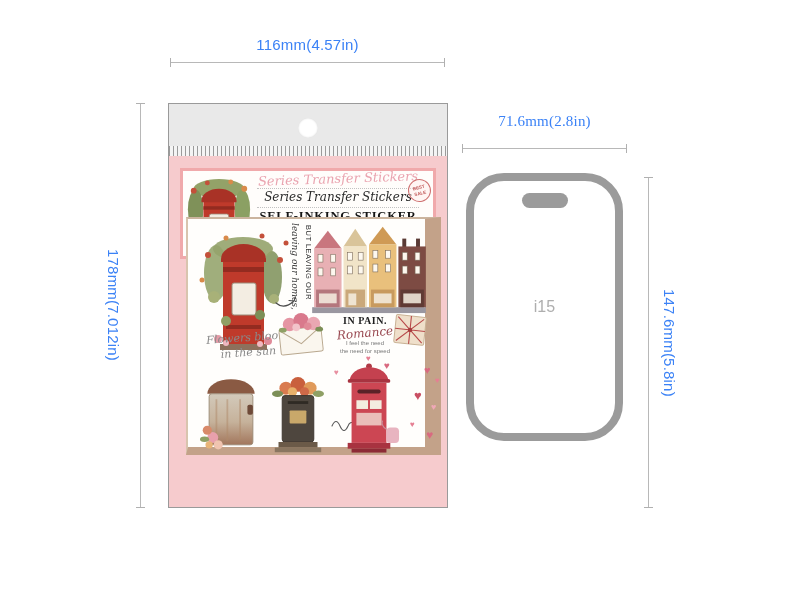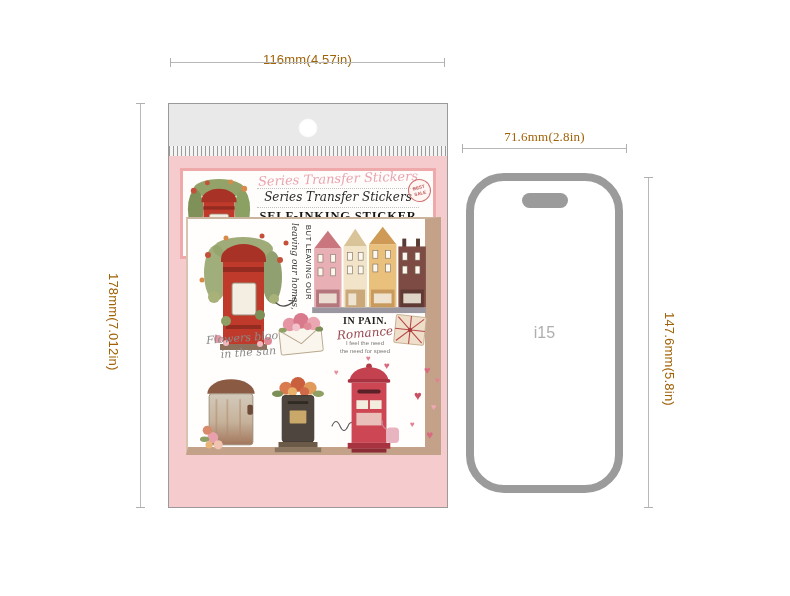--- a/index.html
+++ b/index.html
@@ -1,20 +1,20 @@
 <!DOCTYPE html>
 <html><head>
 <meta charset="utf-8">
 <style>
   html,body{margin:0;padding:0;background:#fff;}
   #canvas{position:relative;width:790px;height:596px;background:#ffffff;overflow:hidden;
           font-family:"Liberation Sans",sans-serif;}
   .abs{position:absolute;}
   
-  .dim-label{color:#a16207;font-size:13px;letter-spacing:.2px;margin-top:16px;}
+  .dim-label{color:#3b82f6;font-size:15px;letter-spacing:.2px;}
   .hline{height:1px;background:#b8b8b8;}
   .hline::before,.hline::after{content:"";position:absolute;top:-4px;width:1px;height:9px;background:#b0b0b0;}
   .hline::before{left:0;} .hline::after{right:0;}
   .vline{width:1px;background:#b8b8b8;}
   .vline::before,.vline::after{content:"";position:absolute;left:-4px;width:9px;height:1px;background:#b0b0b0;}
   .vline::before{top:0;} .vline::after{bottom:0;}
   .vtext{writing-mode:vertical-rl;display:flex;align-items:center;justify-content:center;}
   
   .package{left:168px;top:103px;width:280px;height:405px;border:1.5px solid #9a9a9a;
            box-sizing:border-box;background:#f6cbcd;}
@@ -40,21 +40,21 @@
          border-radius:50%;color:#c25a5a;font-size:4.5px;font-weight:700;display:flex;flex-direction:column;
          align-items:center;justify-content:center;transform:rotate(-14deg);line-height:1.2;background:rgba(255,230,230,.35);}
   
   .sheet{left:17px;top:113px;width:255px;height:238px;background:#fffefc;box-sizing:border-box;
          border-right:16px solid #c3a289;border-bottom:8px solid #c3a289;border-top:2px solid #cbb49e;
          border-left:2px solid #d8c4ae;position:absolute;}
   .script{font-family:"DejaVu Serif",serif;font-style:italic;}
   .vrot{writing-mode:vertical-rl;white-space:nowrap;}
   .heart{color:#e57f93;line-height:1;}
   
-  .phone{left:466px;top:173px;width:157px;height:320px;border:8px solid #9b9b9b;border-radius:38px;
+  .phone{left:466px;top:173px;width:157px;height:268px;border:8px solid #9b9b9b;border-radius:38px;
          box-sizing:border-box;background:#ffffff;display:flex;align-items:center;justify-content:center;}
   .pill{position:absolute;top:12px;left:50%;transform:translateX(-50%);width:46px;height:15px;
         border-radius:8px;background:#9b9b9b;}
   .phone-label{color:#aeaeae;font-size:16px;}
 </style>
 </head>
 <body>
 
 <div id="canvas">
 

